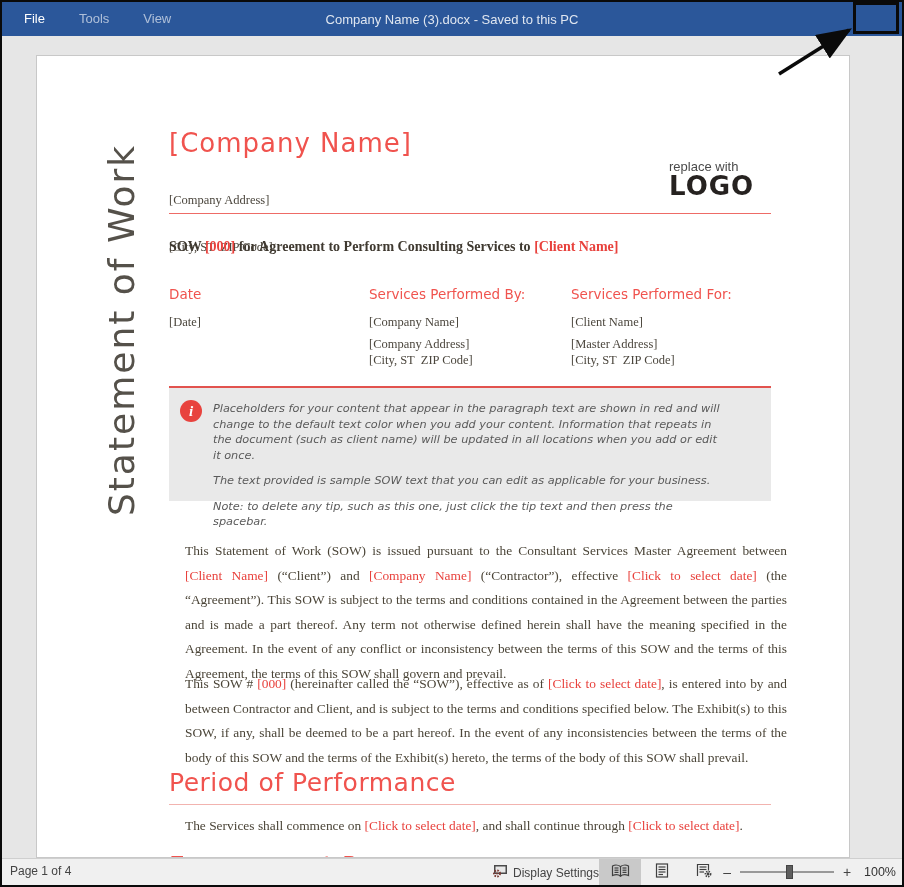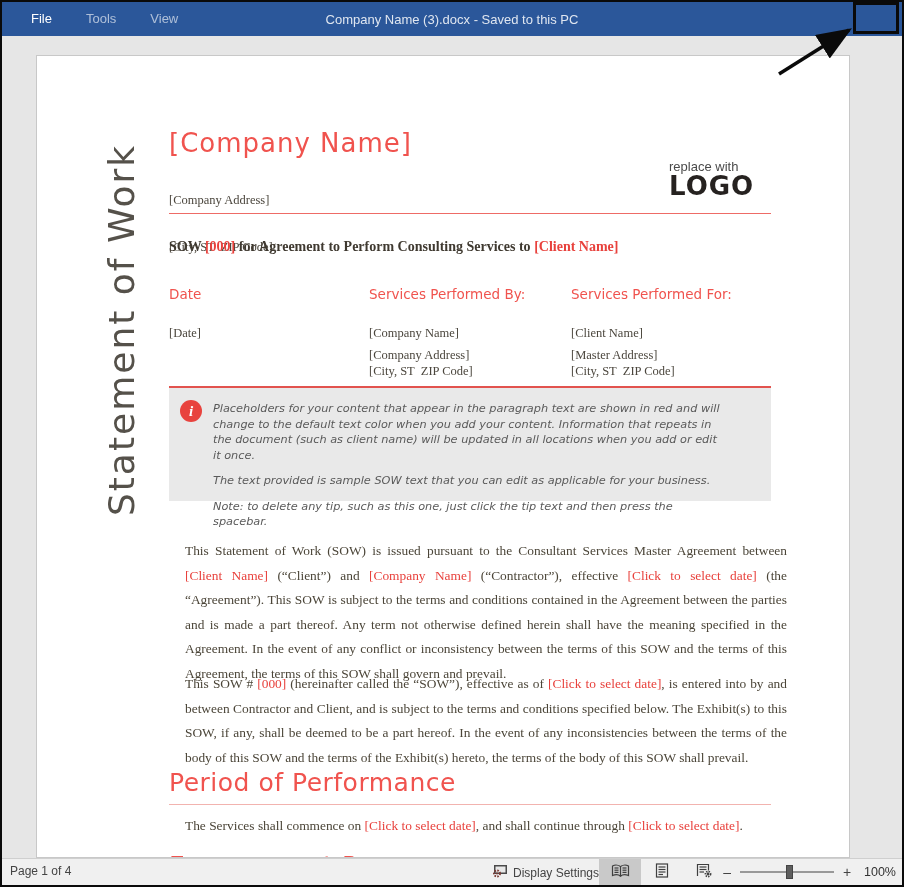--- a/index.html
+++ b/index.html
@@ -1,21 +1,21 @@
 <!DOCTYPE html>
 <html><head>
 <meta charset="utf-8">
 <style>
   * { margin:0; padding:0; box-sizing:border-box; }
   body { width:904px; height:887px; font-family:"Liberation Sans", sans-serif; background:#fff; }
 
   .window { position:relative; width:904px; height:887px; border:2px solid #0a0a0a; background:#E6E6E6; overflow:hidden; }
 
   
-  .titlebar { position:relative; height:34px; background:#2B579A; display:flex; align-items:center; padding-left:12px; }
+  .titlebar { position:relative; height:34px; background:#2B579A; display:flex; align-items:center; padding-left:5px; }
   .menu-item { padding:0 17px; font-size:13px; color:rgba(255,255,255,0.62); line-height:34px; cursor:default; }
   .menu-item.primary { color:#ffffff; }
   .doc-title { position:absolute; left:0; right:0; text-align:center; font-size:13px; color:rgba(255,255,255,0.85); pointer-events:none; }
   .win-controls { position:absolute; top:0; right:0; height:34px; }
   .close-annot { position:absolute; left:851px; top:0px; width:46px; height:32px; border:3px solid #0a0a0a; z-index:6; pointer-events:none; }
 
   
   .content { position:relative; height:822px; background:#E6E6E6; overflow:hidden; }
   .page { position:absolute; left:34px; top:19px; width:814px; height:803px; background:#ffffff; border:1px solid #C8C8C8; overflow:hidden; }
 
@@ -30,21 +30,21 @@
   .logo-block { position:absolute; left:632px; top:80px; width:130px; }
   .logo-replace { font-size:13px; color:#4A4A4A;margin-top:23px; }
   .logo-text { font-size:26px; font-weight:600; letter-spacing:1px; color:#262220; margin-top:-3px; font-family:"DejaVu Sans", sans-serif; }
   .header-rule { top:157px; height:1px; background:#EE6B66; }
 
   .sow-title { top:183px; font-family:"Liberation Serif", serif; font-size:14px; font-weight:bold; color:#3F3930; }
   .sow-title .ph { color:#E8413C; }
 
   .info-cols { top:230px; height:90px; }
   .icol { position:absolute; top:0; }
-  .icol-heading { font-family:"DejaVu Sans", sans-serif; font-size:13.5px; color:#F0534E; margin-bottom:24px; }
+  .icol-heading { font-family:"DejaVu Sans", sans-serif; font-size:13.5px; color:#F0534E; margin-bottom:13px; }
   .icol-line1 { font-family:"Liberation Serif", serif; font-size:12.5px; color:#4B463D; margin-bottom:7px; white-space:pre; }
   .icol-line { font-family:"Liberation Serif", serif; font-size:12.5px; line-height:15.5px; color:#4B463D; white-space:pre; }
   .icol.c1 { left:0; } .icol.c2 { left:200px; } .icol.c3 { left:402px; }
 
   .tip-box { top:330px; height:115px; background:#E9E9E9; border-top:2px solid #E2534E; padding:13px 50px 0 44px; }
   .tip-icon { position:absolute; left:11px; top:12px; width:22px; height:22px; border-radius:50%; background:#E8433E;
               color:#fff; font-family:"Liberation Serif", serif; font-size:15px; font-weight:bold; font-style:italic;
               display:flex; align-items:center; justify-content:center; }
   .tip-p { font-family:"DejaVu Sans", sans-serif; font-style:italic; font-size:11.3px; line-height:15.5px; color:#5A5A5A; margin-bottom:10px; }
 

